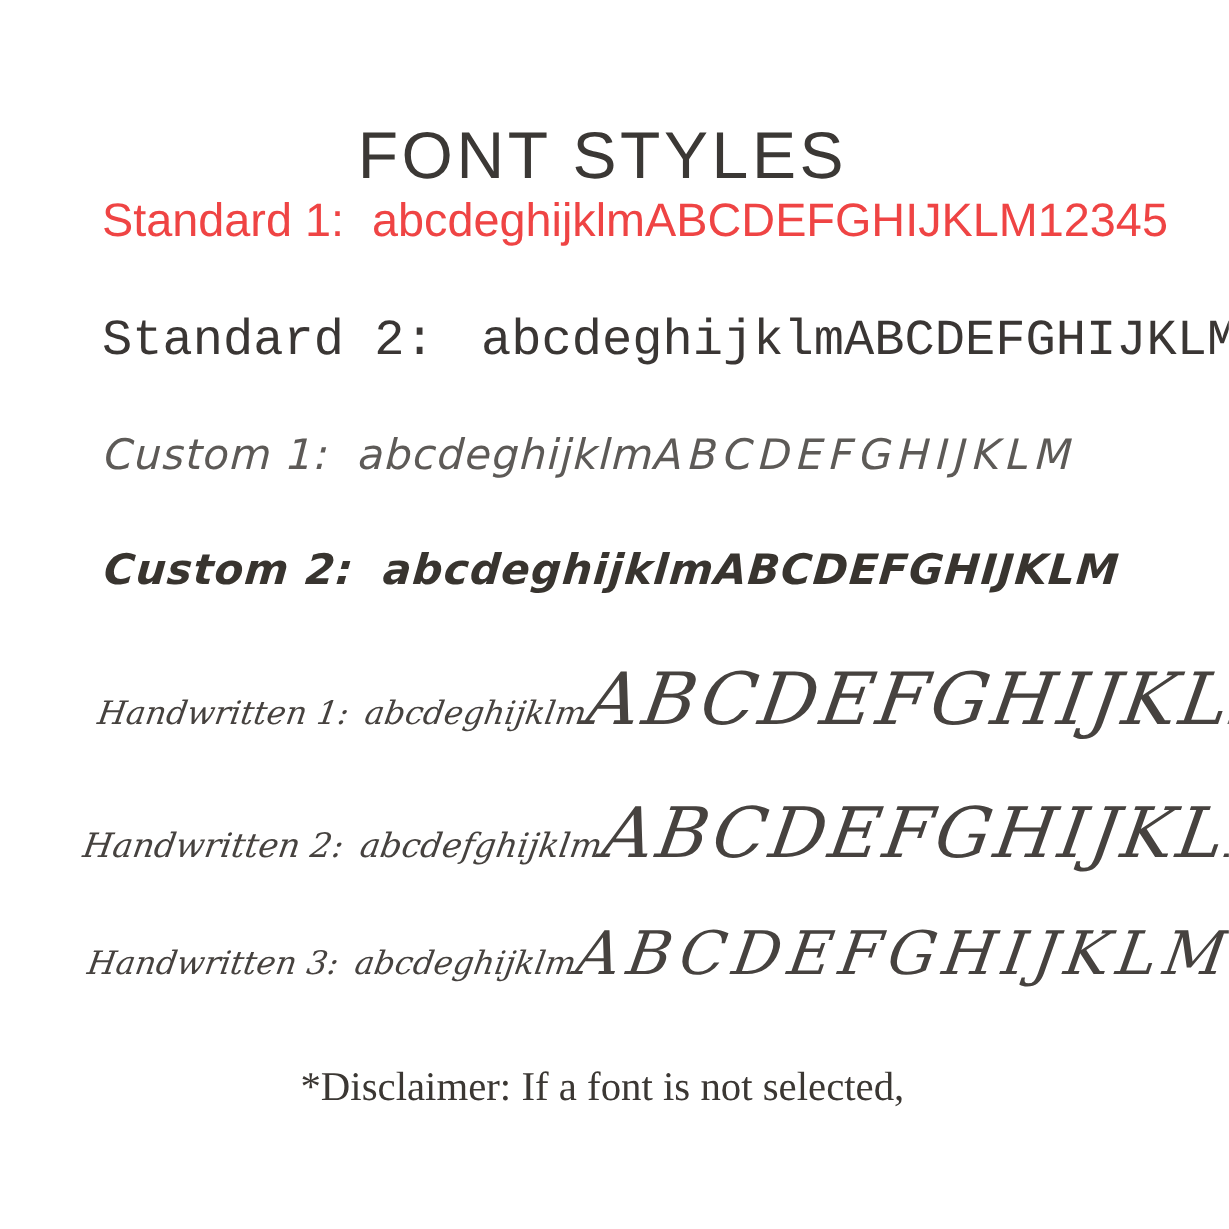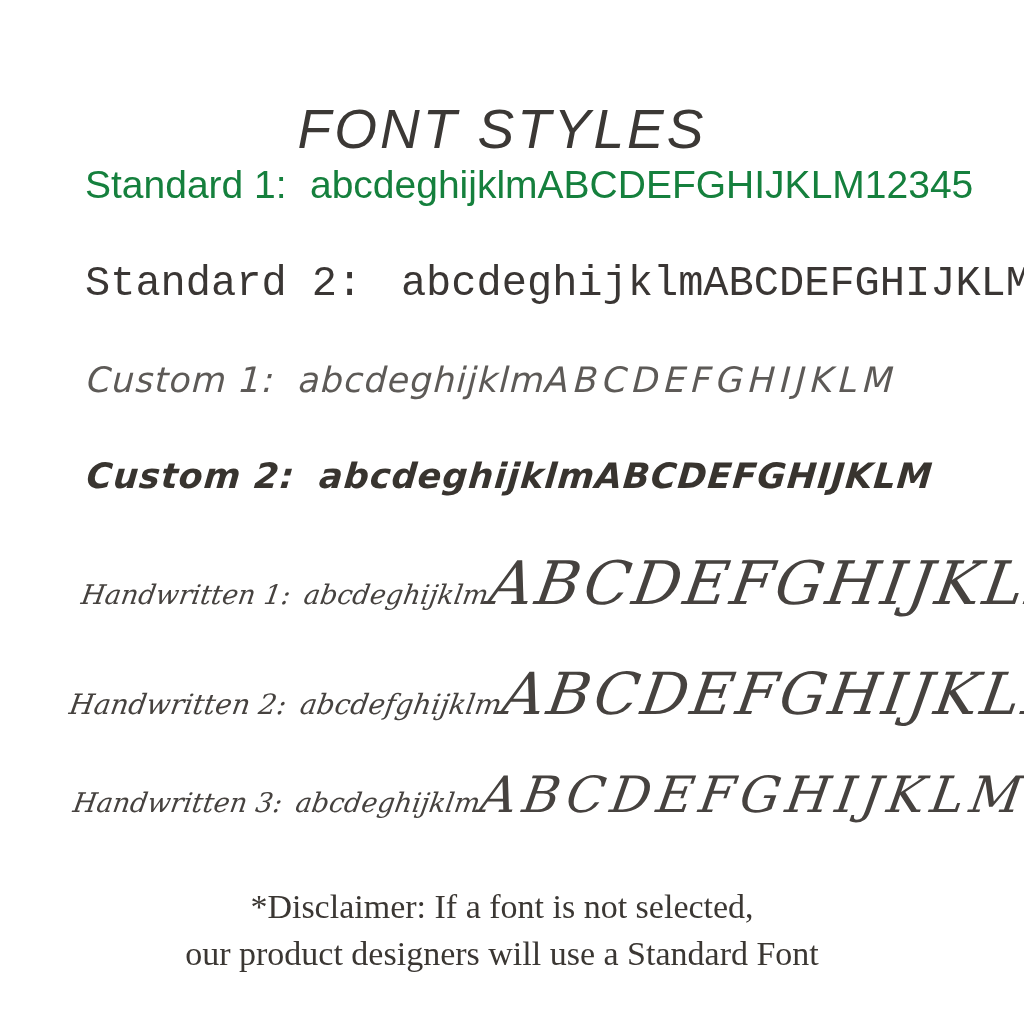--- a/index.html
+++ b/index.html
@@ -18,34 +18,33 @@
     position: absolute;
     top: 60px;
     left: 0;
     width: 1004px;
     text-align: center;
     font-family: "Liberation Sans", sans-serif;
     font-size: 55px;
     font-weight: 500;
     letter-spacing: 3px;
     color: #3b3835;
-    font-style: italic;
   }
   .row {
     position: absolute;
     white-space: nowrap;
   }
   .row .label { margin-right: 0.32em; }
 
   
   .row-s1 {
     top: 163px; left: 85px;
     font-family: "Liberation Sans", sans-serif;
     font-size: 39px;
-    color: #15803d;
+    color: #ef4444;
   }
   
   .row-s2 {
     top: 260px; left: 85px;
     font-family: Liberation Mono, monospace;
     font-size: 42px;
     color: #3a3634;
   }
   
   .row-c1 {
@@ -138,14 +137,13 @@
   <span class="lower">abcdefghijklm</span><span class="upper">ABCDEFGHIJKLM</span>
 </div>
 
 <div class="row row-hand row-h3">
   <span class="label">Handwritten 3:</span>
   <span class="lower">abcdeghijklm</span><span class="upper">ABCDEFGHIJKLM</span>
 </div>
 
 <div class="disclaimer">
   <div>*Disclaimer: If a font is not selected,</div>
-  <div>our product designers will use a Standard Font</div>
 </div>
 
 </body></html>

